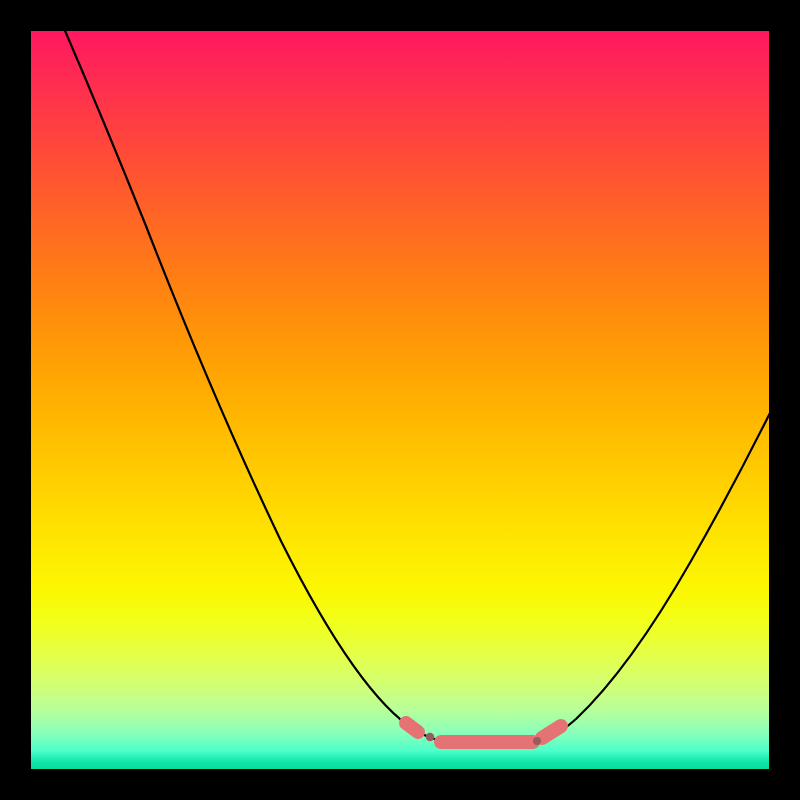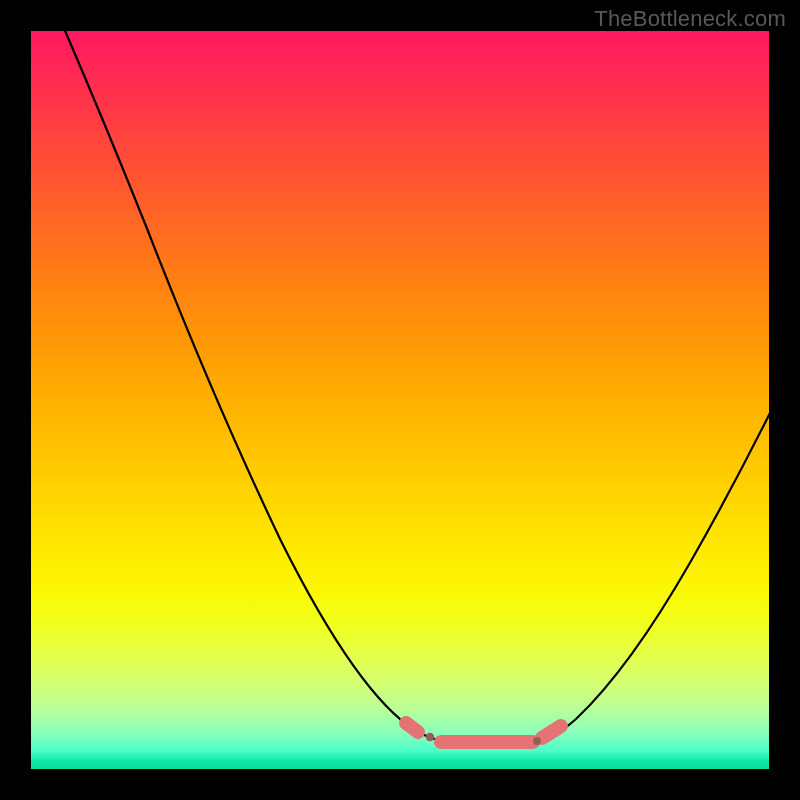--- a/index.html
+++ b/index.html
@@ -73,21 +73,20 @@
     stroke-linejoin: round;
   }
   .marker-dot {
     fill: #9c5a5a;
   }
 </style>
 </head>
 <body>
 <div class="container">
 
-  <div class="watermark">TheBottleneck.com</div>
 
   <div class="plot-area">
     <svg class="curve" viewBox="0 0 738 738">
 
       <path class="curve-line" d="M 32 -5
                C 60 60, 85 120, 115 195
                C 150 285, 195 395, 250 510
                C 300 610, 345 675, 385 700
                C 400 708, 412 711, 422 713
                L 503 713

